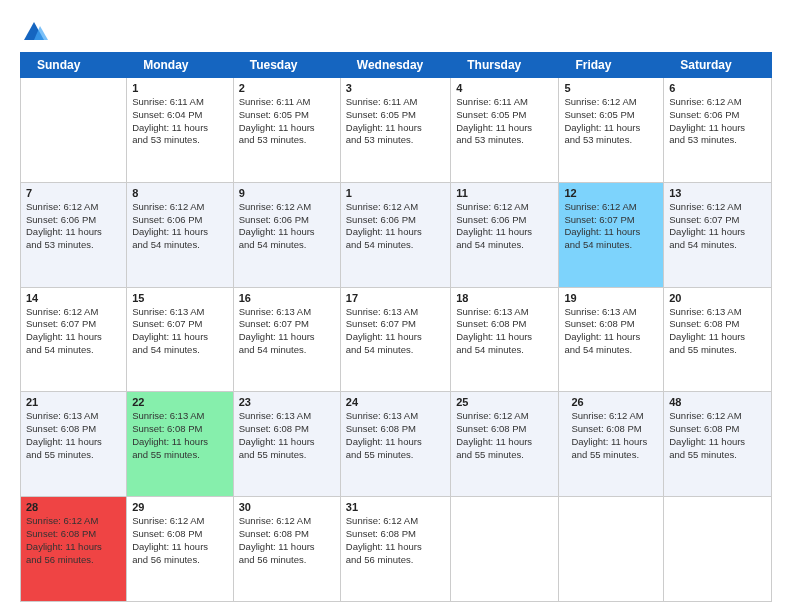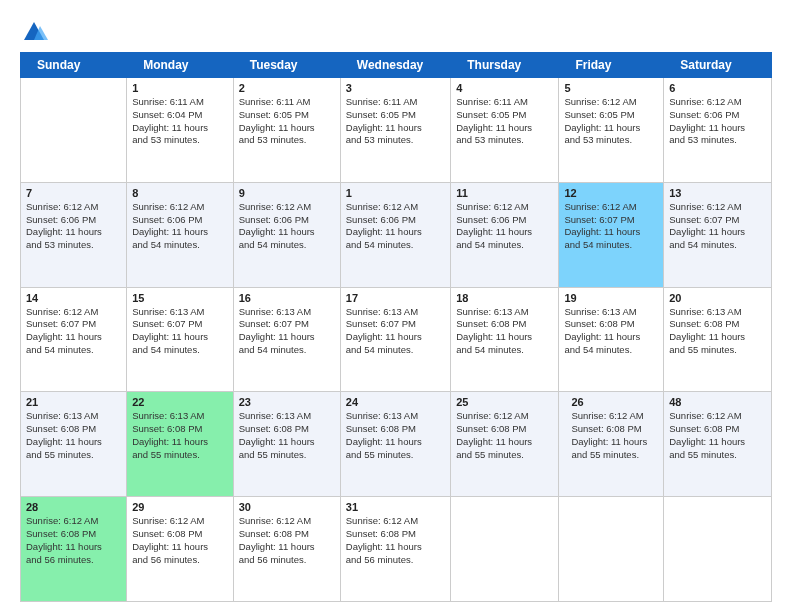--- a/index.html
+++ b/index.html
@@ -249,21 +249,21 @@
           <td style="background: rgb(240, 243, 250); padding-left: 12px;">
             <span class="day-num">26</span>
             <div class="day-info">Sunrise: 6:12 AM<br>Sunset: 6:08 PM<br>Daylight: 11 hours<br>and 55 minutes.</div>
           </td>
           <td style="background: rgb(240, 243, 250);">
             <span class="day-num">48</span>
             <div class="day-info">Sunrise: 6:12 AM<br>Sunset: 6:08 PM<br>Daylight: 11 hours<br>and 55 minutes.</div>
           </td>
         </tr>
         <tr>
-          <td style="background: #86efac;">
+          <td style="background: #ef4444;">
             <span class="day-num">28</span>
             <div class="day-info">Sunrise: 6:12 AM<br>Sunset: 6:08 PM<br>Daylight: 11 hours<br>and 56 minutes.</div>
           </td>
           <td style="background: rgb(255, 255, 255);">
             <span class="day-num">29</span>
             <div class="day-info">Sunrise: 6:12 AM<br>Sunset: 6:08 PM<br>Daylight: 11 hours<br>and 56 minutes.</div>
           </td>
           <td style="background: rgb(255, 255, 255);">
             <span class="day-num">30</span>
             <div class="day-info">Sunrise: 6:12 AM<br>Sunset: 6:08 PM<br>Daylight: 11 hours<br>and 56 minutes.</div>

